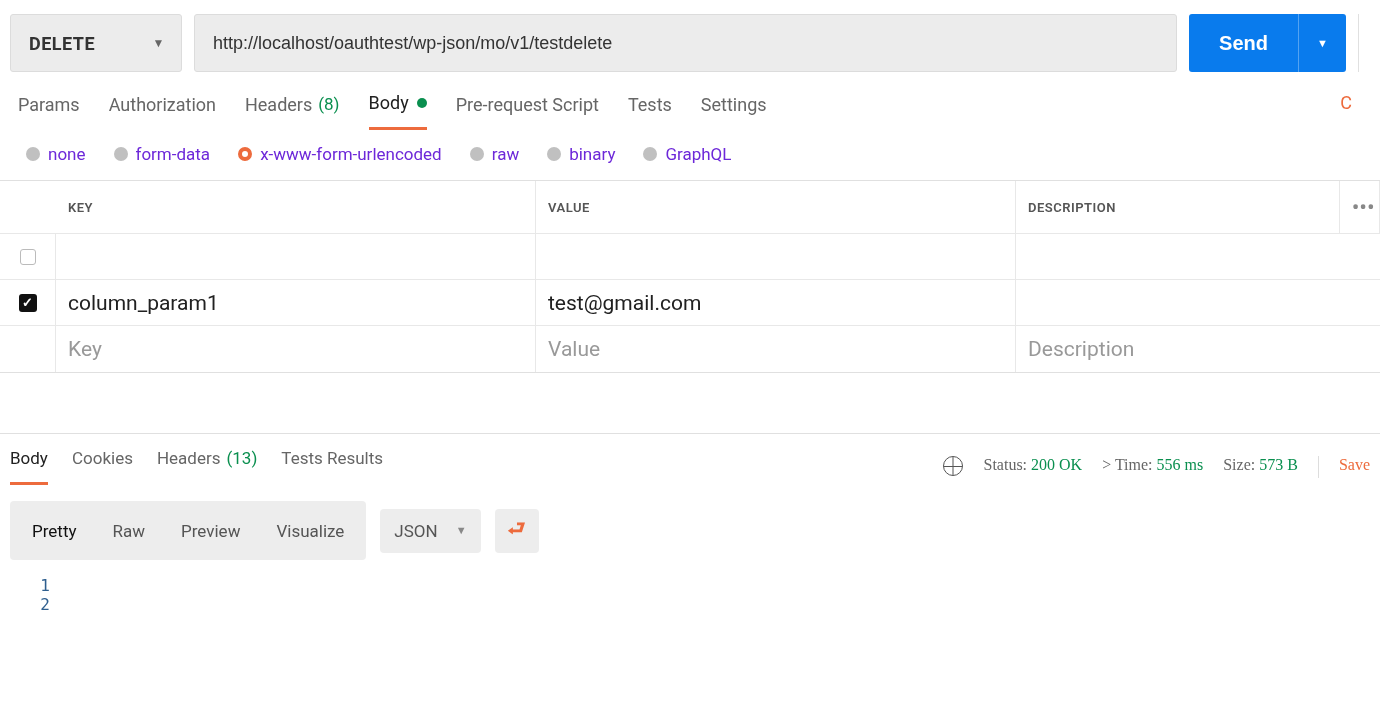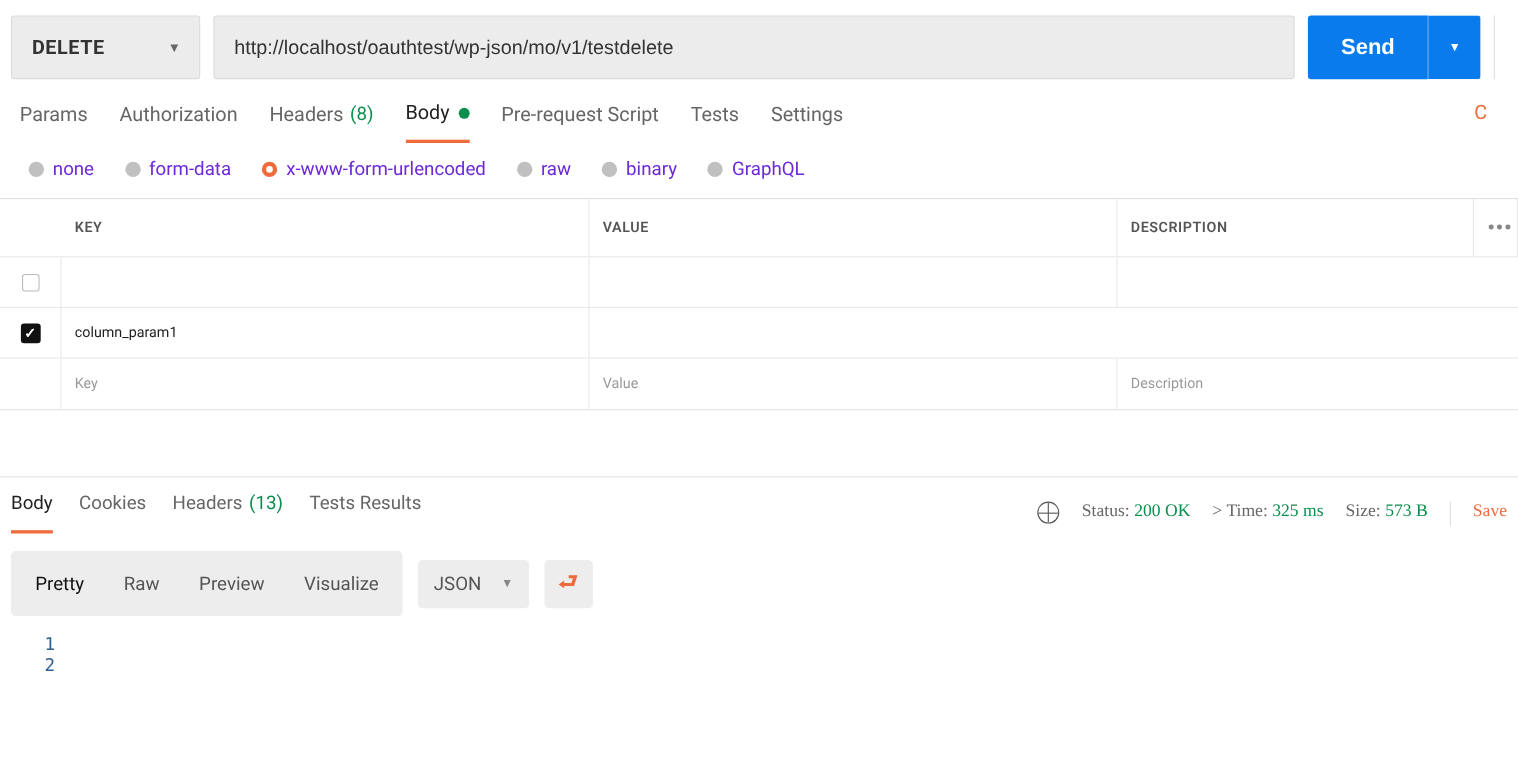--- a/index.html
+++ b/index.html
@@ -134,21 +134,21 @@
   
   .kv-table {
     border-top: 1px solid #e0e0e0;
     border-bottom: 1px solid #e0e0e0;
     width: 100%;
   }
   .kv-row {
     display: flex;
     border-bottom: 1px solid #e8e8e8;
     min-height: 46px;
-    font-size: 13px;
+    font-size: 21px;
   }
   .kv-row.header {
     font-size: 13px;
     font-weight: 600;
     color: #555;
     letter-spacing: 0.5px;
   }
   .kv-row.header .cell { padding-top: 14px; padding-bottom: 14px; }
   .kv-row:last-child { border-bottom: none; }
   .cell { padding: 10px 12px; display: flex; align-items: center; }
@@ -345,20 +345,21 @@
     <div class="cell key"></div>
     <div class="cell val"></div>
     <div class="cell desc"></div>
   </div>
 
   <div class="kv-row">
     <div class="cell check">
       <span class="checkbox-checked"></span>
     </div>
     <div class="cell key">column_param1</div>
+    <div class="cell val">test@gmail.com</div>
     <div class="cell desc"></div>
   </div>
 
   <div class="kv-row">
     <div class="cell check"></div>
     <div class="cell key placeholder">Key</div>
     <div class="cell val placeholder">Value</div>
     <div class="cell desc placeholder">Description</div>
   </div>
 </div>
@@ -375,21 +376,21 @@
       <div class="rtab">Tests Results</div>
     </div>
     <div class="resp-right">
       <span class="globe"></span>
       <span>
         <span>Status:</span>
         <span class="green-val">200 OK</span>
       </span>
       <span>&gt;
         <span maneira="time-label">Time:</span>
-        <span class="green-val">325 ms</span>
+        <span class="green-val">556 ms</span>
       </span>
       <span>
         <span>Size:</span>
         <span class="green-val">573 B</span>
       </span>
       <span class="sep-v"></span>
       <span class="save-link">Save</span>
     </div>
   </div>
 

